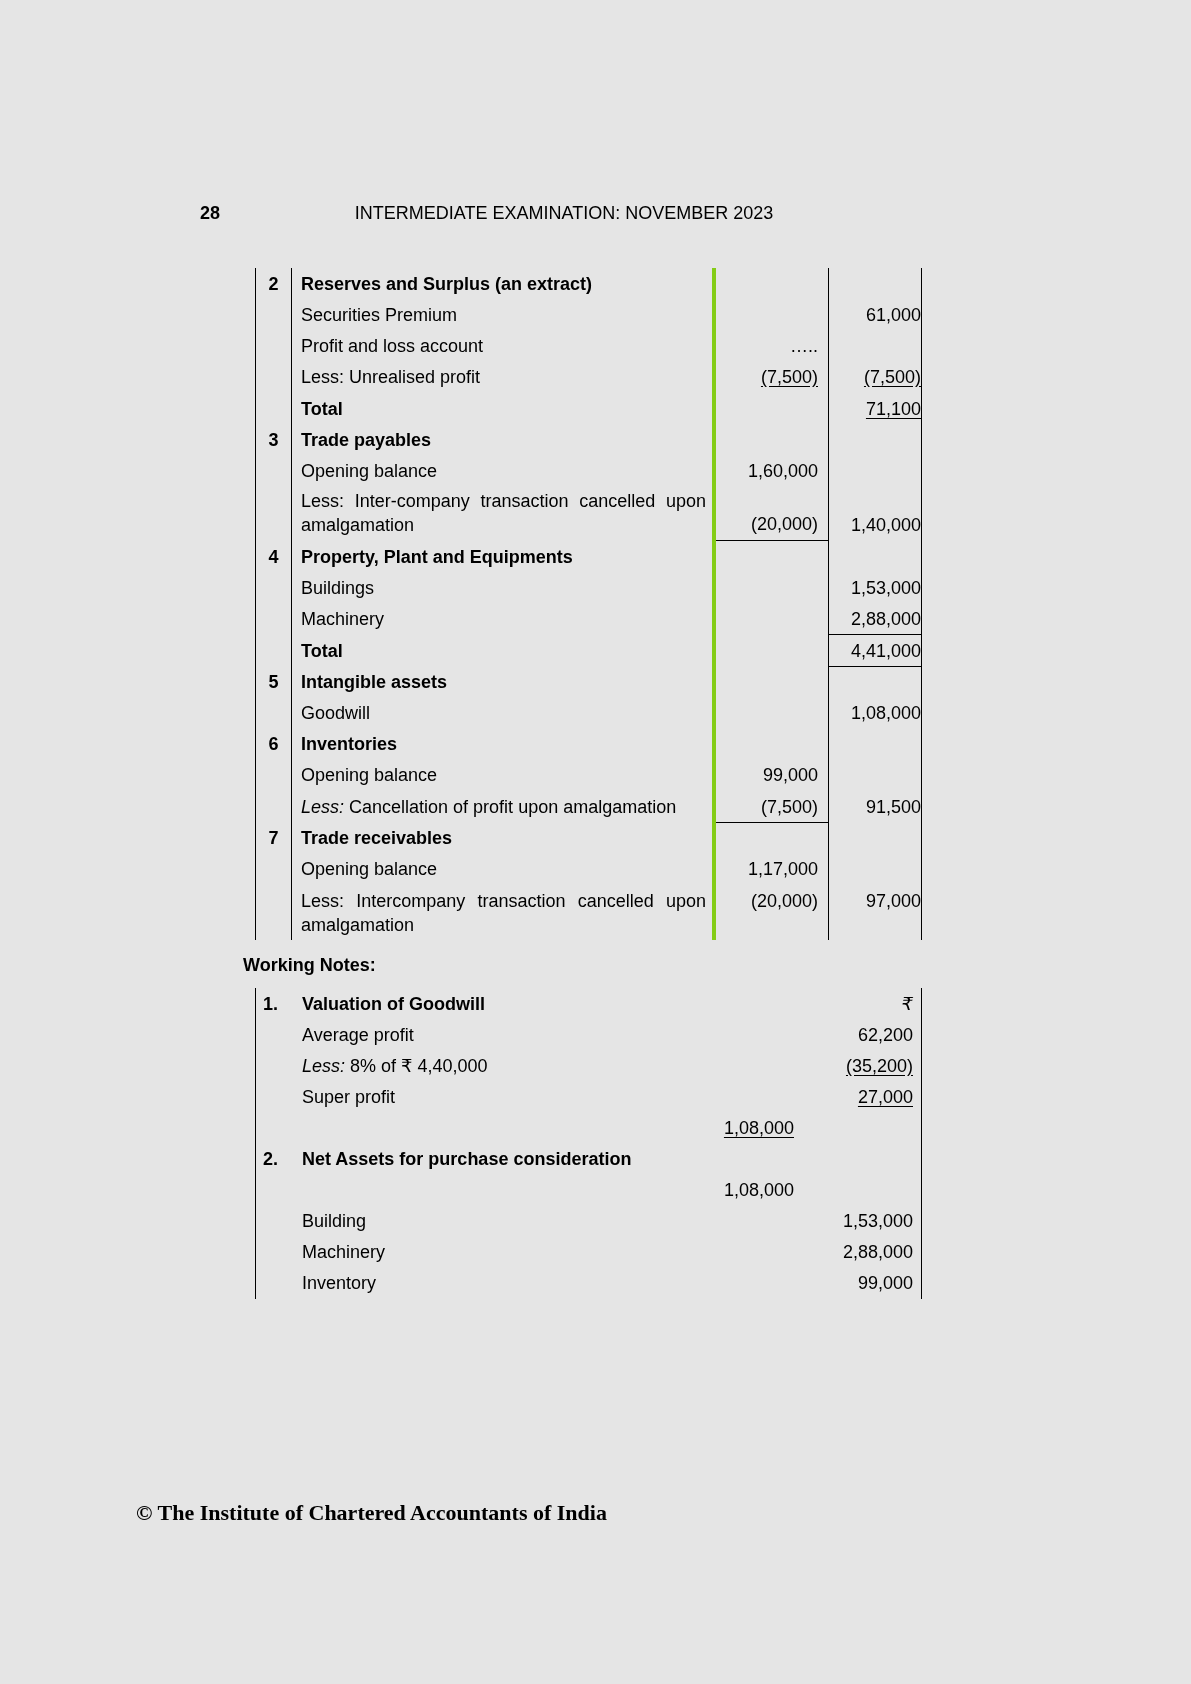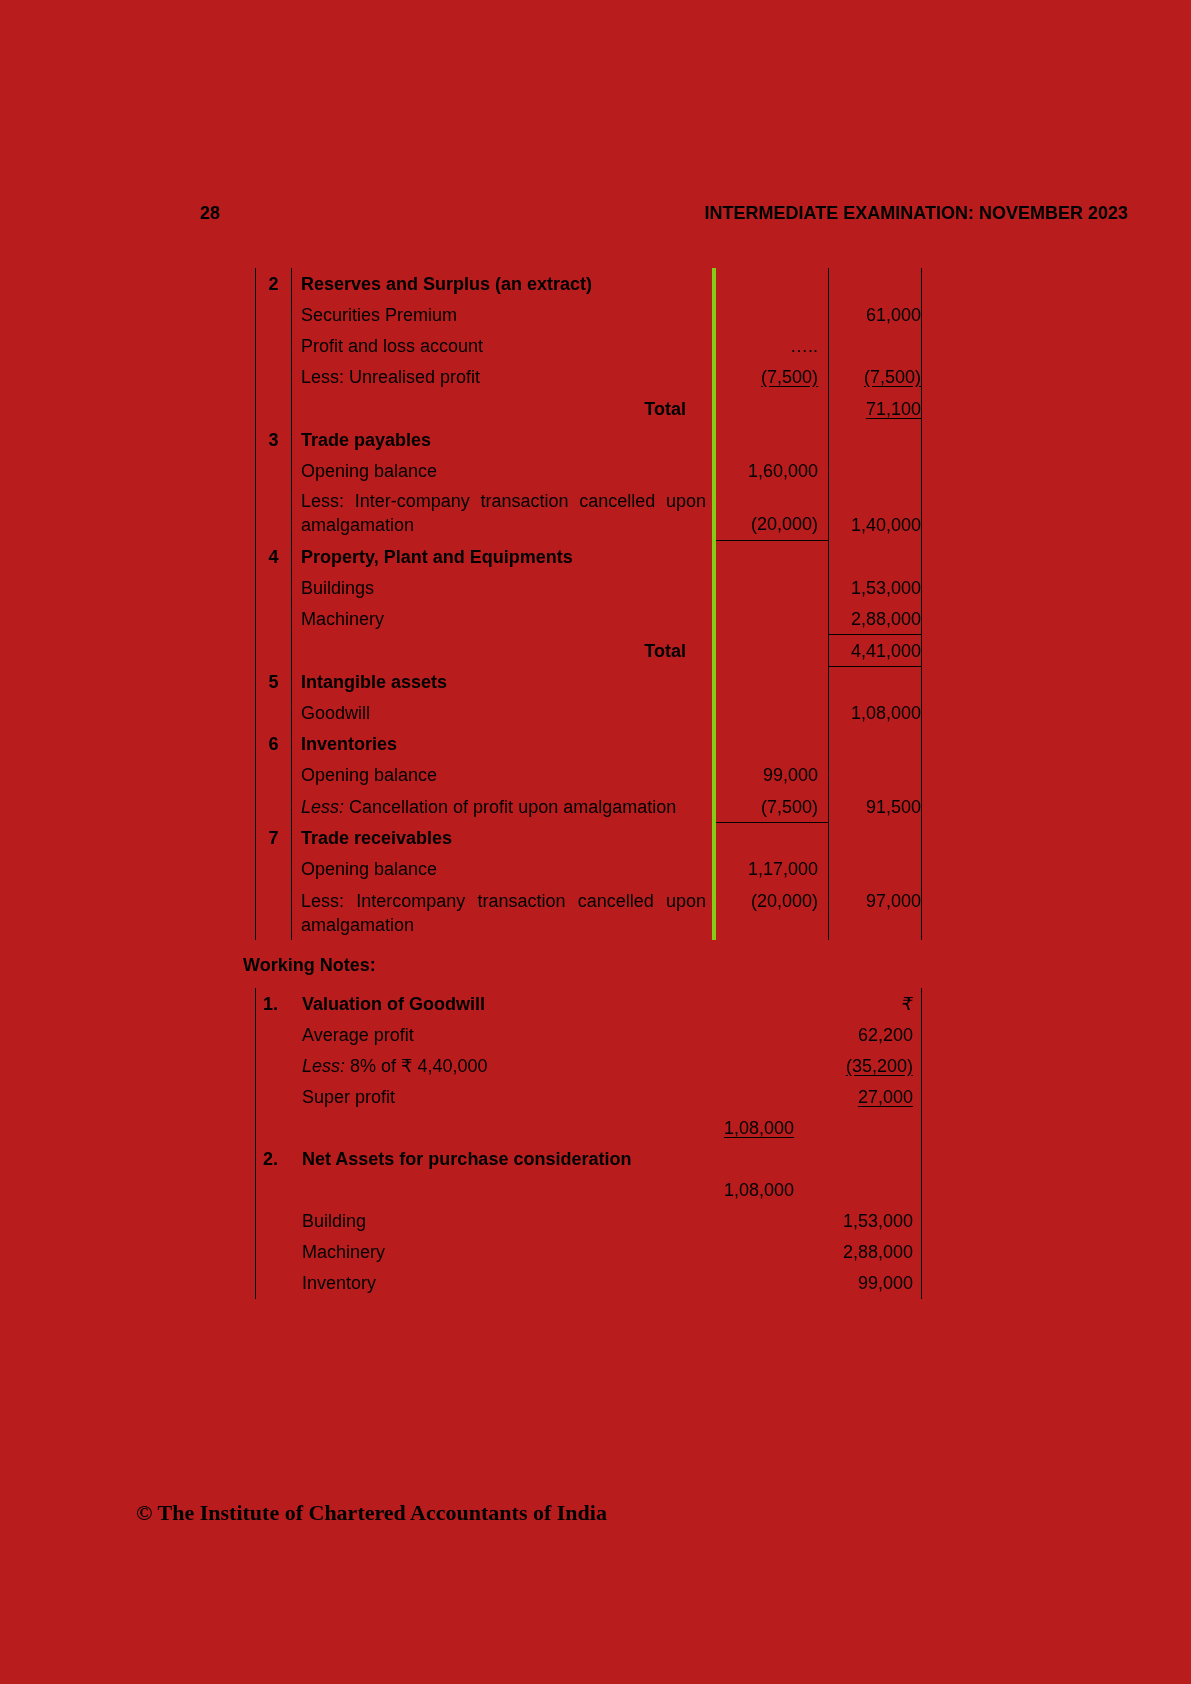--- a/index.html
+++ b/index.html
@@ -1,38 +1,38 @@
 <!DOCTYPE html>
 <html><head>
 <meta charset="utf-8">
 <style>
   * { margin:0; padding:0; box-sizing:border-box; }
   html,body { background:#ffffff; }
   .page {
-    position:relative; width:1191px; height:1684px; background:#b91c1c;
+    position:relative; width:1191px; height:1684px; background:#e5e5e5;
     font-family:"Liberation Sans","DejaVu Sans",sans-serif;
     font-size:18px; color:#000;
   }
   .hdr-no { position:absolute; left:200px; top:202px; line-height:22px; font-weight:700; }
-  .hdr-title { position:absolute; left:0; top:202px; width:1128px; line-height:22px; text-align:right; font-weight:700; }
+  .hdr-title { position:absolute; left:0; top:202px; width:1128px; line-height:22px; text-align:center; font-weight:400; }
 
   
   .t1 { position:absolute; left:255px; top:268px; width:667px; border-left:1px solid #000; }
   .t1 .row { display:grid; grid-template-columns:36px 424px 113px 93px; height:31px; line-height:31px; }
   .t1 .h32 { height:32px; line-height:32px; }
   .t1 .h54 { height:54px; }
   .t1 .h55 { height:55px; }
   .c1 { border-right:1px solid #000; text-align:center; font-weight:700; overflow:hidden; }
   .c2 { border-right:4px solid #84cc16; padding-left:9px; padding-right:6px; overflow:hidden; }
   .c3 { border-right:1px solid #000; text-align:right; padding-right:10px; overflow:hidden; }
   .c4 { border-right:1px solid #000; text-align:right; overflow:hidden; }
   .bold { font-weight:700; }
   .it { font-style:italic; }
   .u { text-decoration:underline; text-underline-offset:3px; }
-  .tlabel { text-align:right; padding-right:26px; font-weight:700; }
+  .tlabel { padding-right:26px; font-weight:700; }
   .bb { border-bottom:1px solid #000; }
   .just { line-height:24px; padding-top:2px; text-align:justify; }
   .just2 { line-height:24px; padding-top:4px; text-align:justify; }
   .vend { display:flex; align-items:flex-end; justify-content:flex-end; line-height:20px; padding-bottom:6px; }
   .vstart { display:flex; align-items:flex-start; justify-content:flex-end; line-height:24px; padding-top:4px; }
 
   
   .wn-h { position:absolute; left:243px; top:954px; line-height:22px; font-weight:700; }
   .t2 { position:absolute; left:255px; top:988px; width:667px; border-left:1px solid #000; border-right:1px solid #000; }
   .t2 .row { display:grid; grid-template-columns:46px 500px 119px; height:31px; line-height:31px; }

